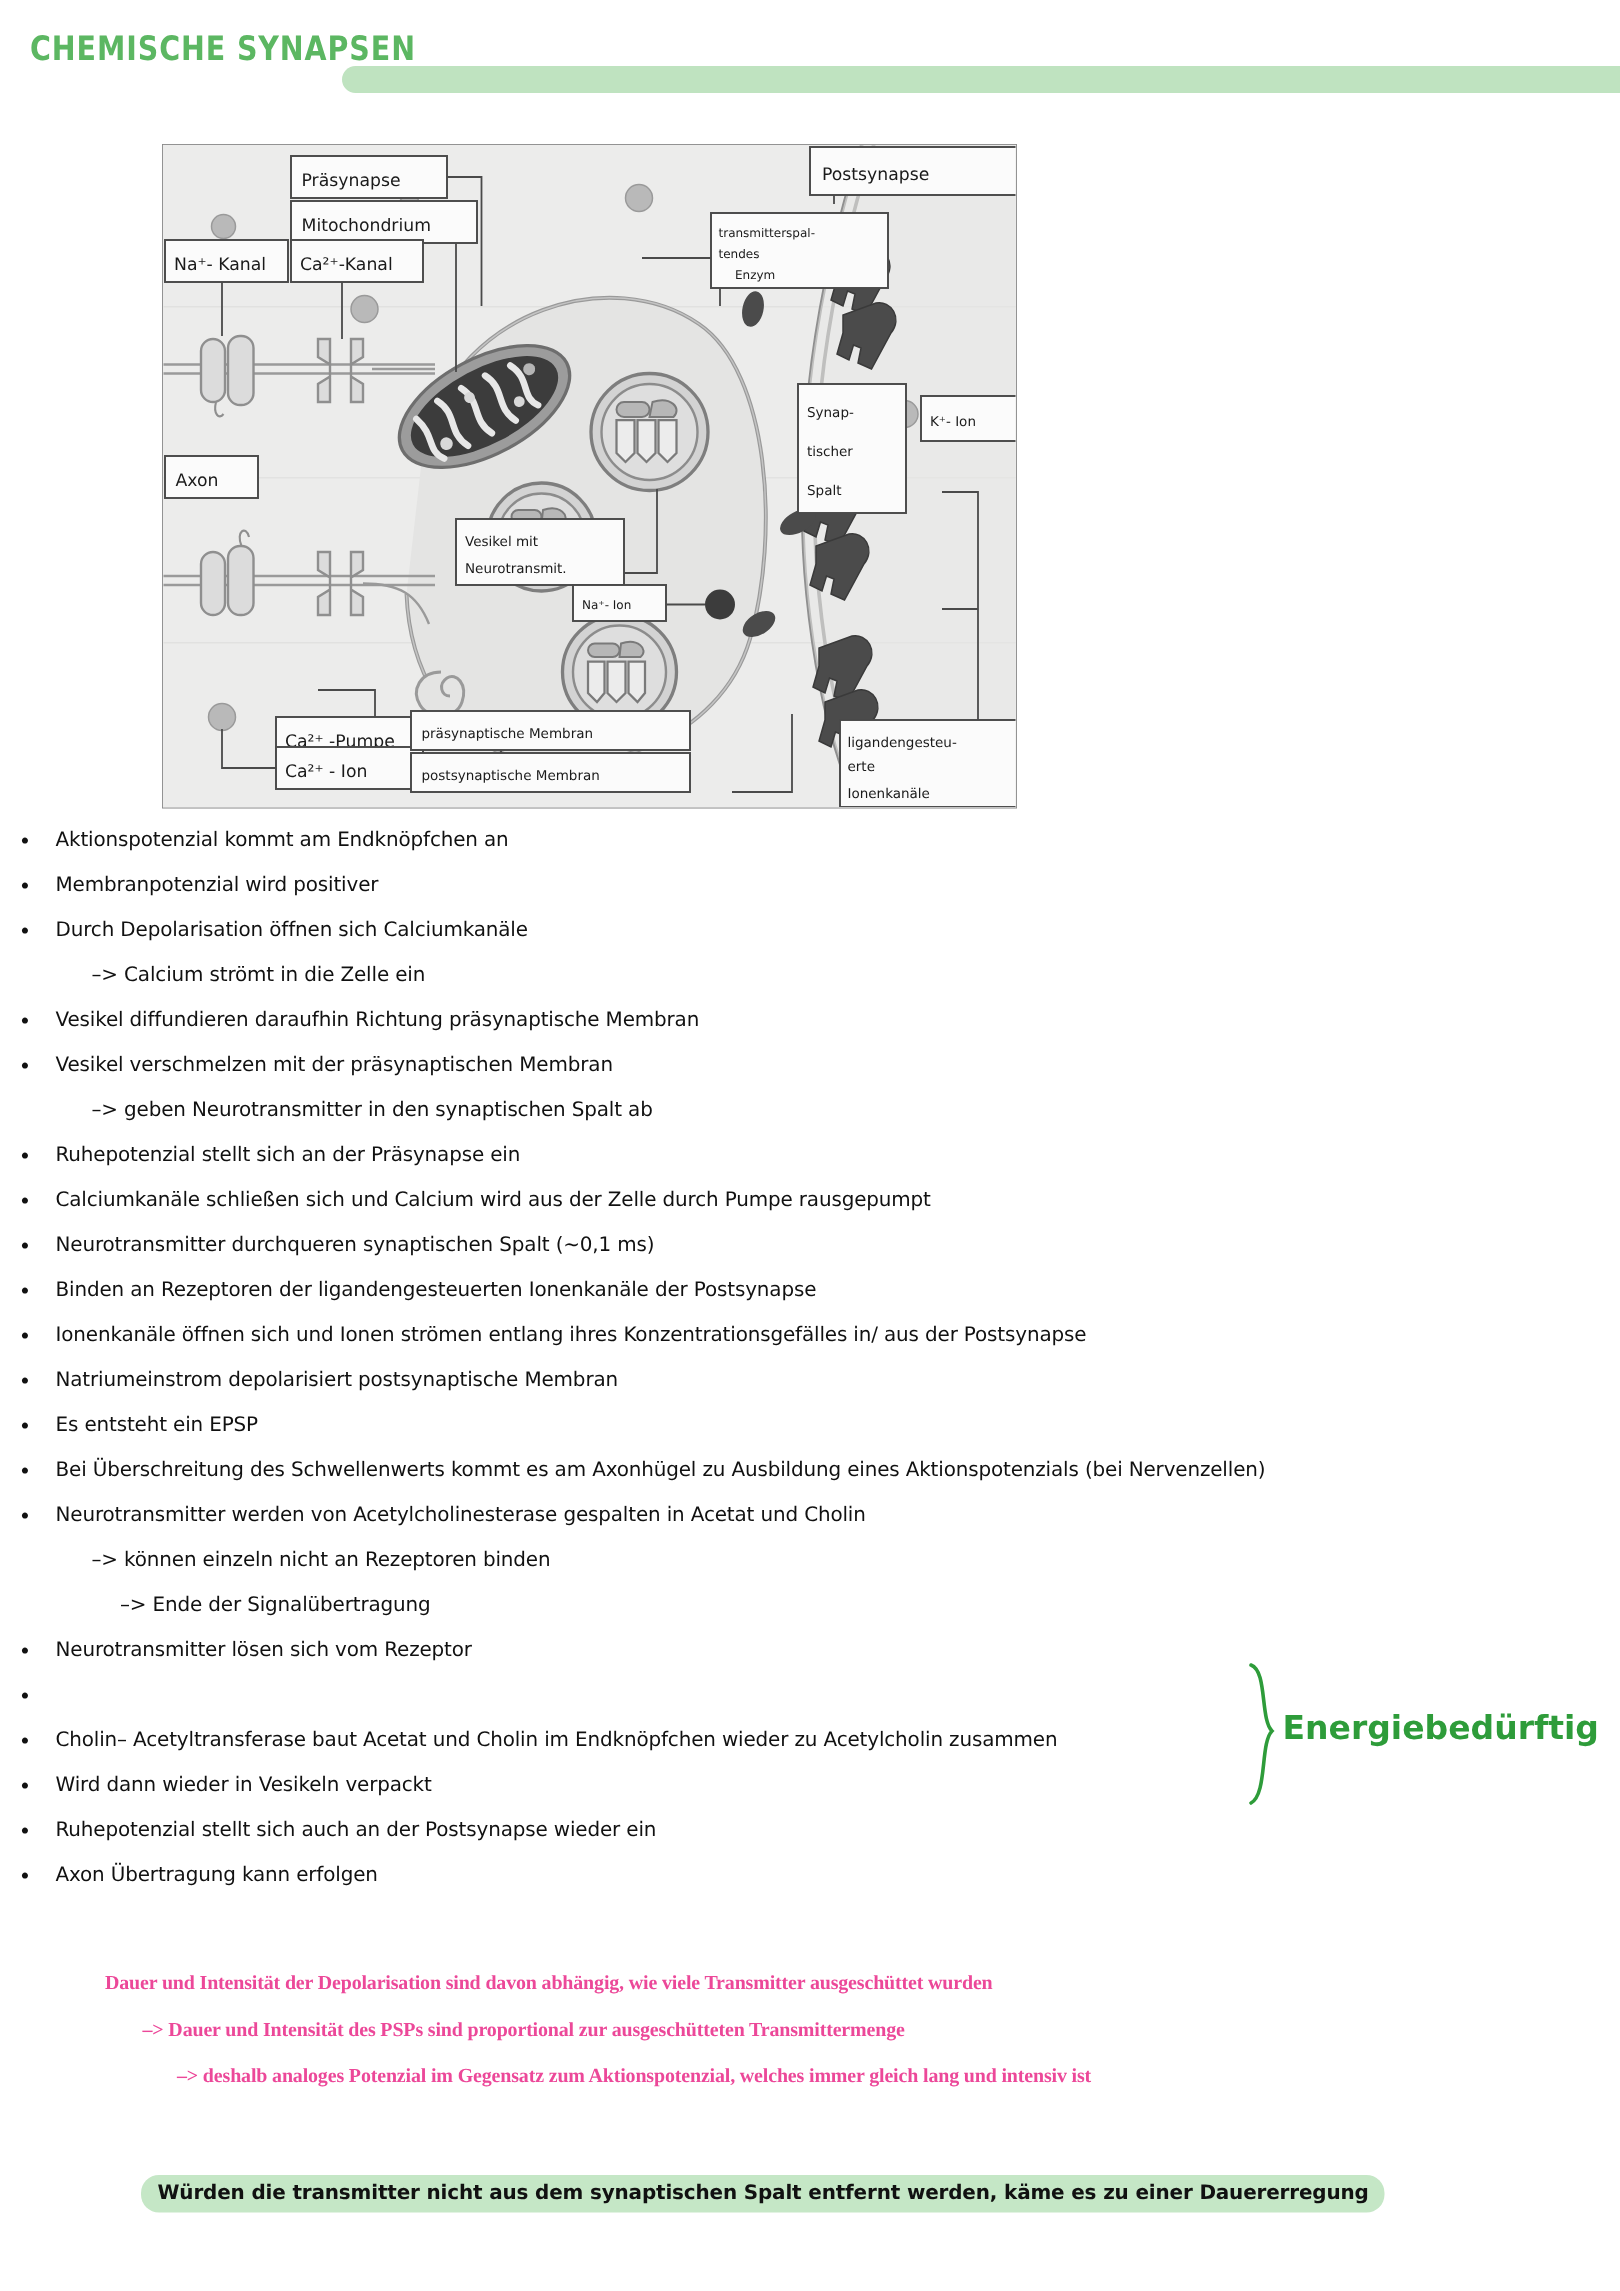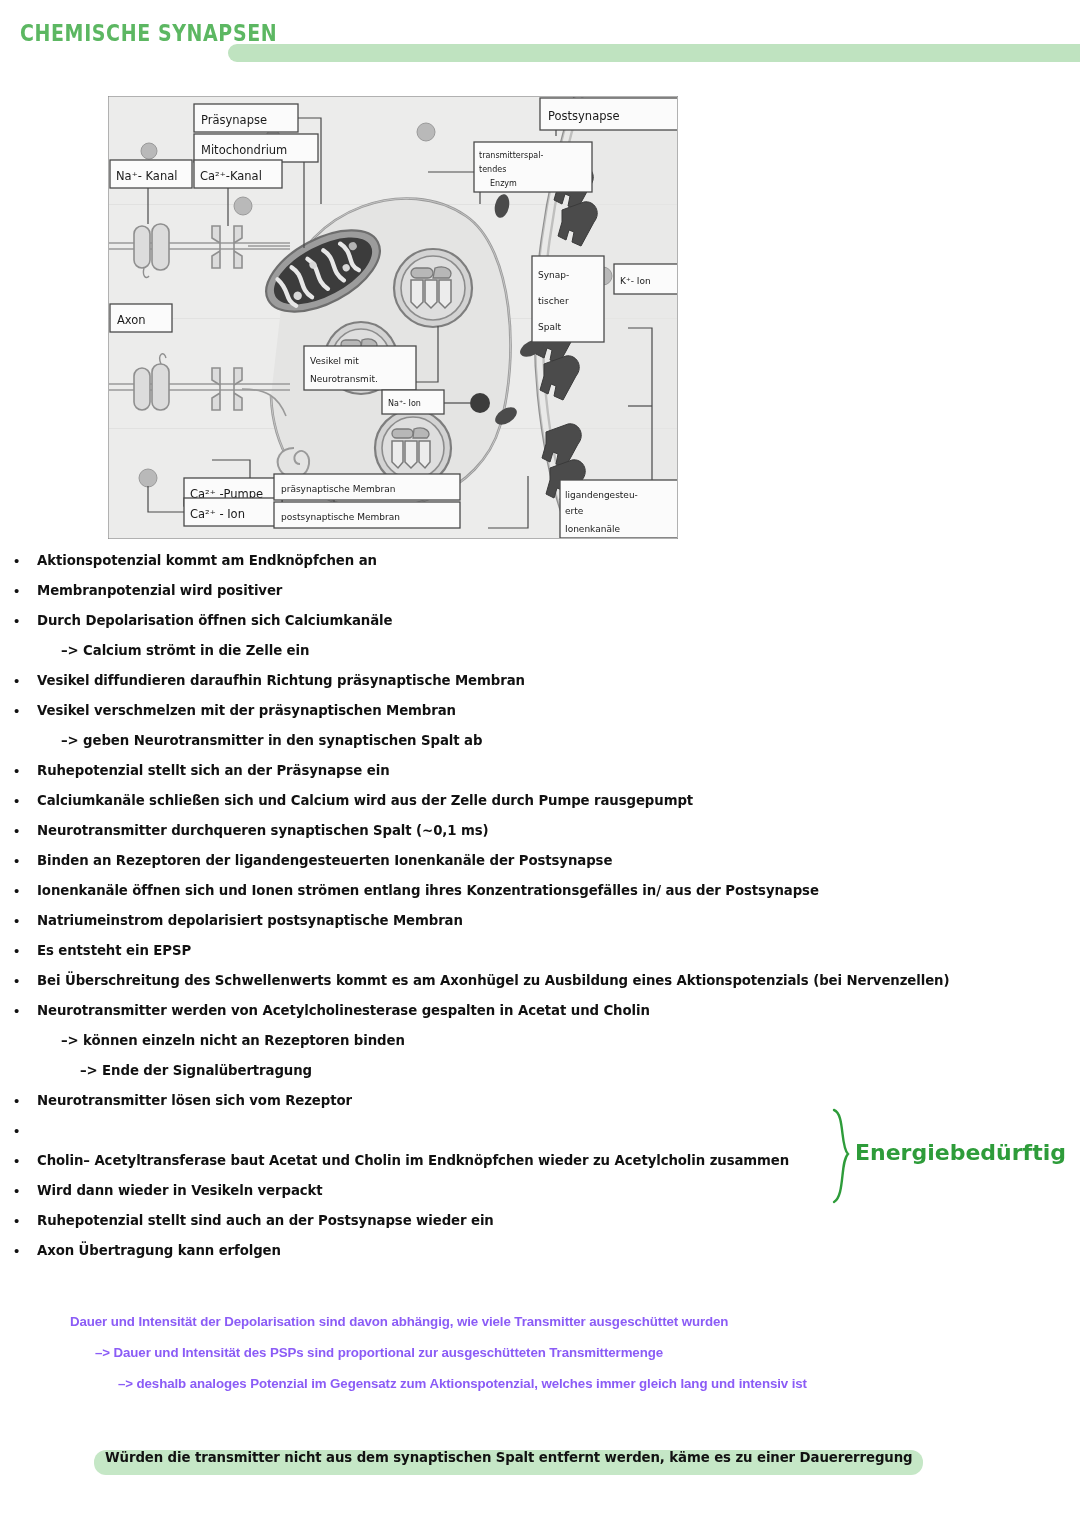--- a/index.html
+++ b/index.html
@@ -80,21 +80,21 @@
     top: 0;
     font-size: 15px;
     color: #111;
     line-height: 30px;
   }
   .row .txt {
     position: absolute;
     left: 37px;
     top: 0;
     font-family: "DejaVu Sans", sans-serif;
-    font-weight: bold;
+    font-weight: normal;
     font-size: 13.3px;
     color: #111111;
     line-height: 30px;
     letter-spacing: -0.1px;
   }
   .row.sub .txt  { left: 61px; text-align: center; }
   .row.sub2 .txt { left: 80px; }
 
   
   .energie {
@@ -129,42 +129,42 @@
   }
   .notes .nrow {
     position: relative;
     height: 31px;
     line-height: 31px;
     white-space: nowrap;
   }
   .notes .ntxt {
     position: absolute;
     top: 0;
-    font-family: Liberation Sans, sans-serif;
+    font-family: Liberation Serif, serif;
     font-weight: bold;
     font-size: 13.3px;
-    color: #8b5cf6;
+    color: #ec4899;
     line-height: 31px;
     letter-spacing: -0.1px;
   }
   .notes .nrow.l0 .ntxt { left: 70px; }
   .notes .nrow.l1 .ntxt { left: 95px; }
   .notes .nrow.l2 .ntxt { left: 118px; }
 
   
   .conclusion {
     position: absolute;
     left: 94px;
     top: 1450px;
     height: 25px;
     background: #c5e7c6;
     border-radius: 12px;
     padding: 0 11px;
     display: flex;
-    align-items: flex-start;
+    align-items: center;
   }
   .conclusion .ctxt {
     font-family: "DejaVu Sans", sans-serif;
     font-weight: bold;
     font-size: 13.3px;
     color: #111111;
     white-space: nowrap;
     letter-spacing: -0.1px;
   }
 
@@ -561,21 +561,21 @@
   <div class="row">
       <span class="bullet">•</span>
       <span class="txt">Cholin– Acetyltransferase baut Acetat und Cholin im Endknöpfchen wieder zu Acetylcholin zusammen</span>
     </div>
   <div class="row">
       <span class="bullet">•</span>
       <span class="txt">Wird dann wieder in Vesikeln verpackt</span>
     </div>
   <div class="row">
       <span class="bullet">•</span>
-      <span class="txt">Ruhepotenzial stellt sind auch an der Postsynapse wieder ein</span>
+      <span class="txt">Ruhepotenzial stellt sich auch an der Postsynapse wieder ein</span>
     </div>
   <div class="row">
       <span class="bullet">•</span>
       <span class="txt">Axon Übertragung kann erfolgen</span>
     </div>
 </div>
 
 <div class="energie">
   <svg class="brace" width="30" height="100" viewBox="0 0 30 100" xmlns="http://www.w3.org/2000/svg">
     <path d="M 6 4 C 17 8, 12 40, 20 48 C 12 56, 17 90, 6 96" fill="none" stroke="#2e9c3a" stroke-width="2.4" stroke-linecap="round"></path>

